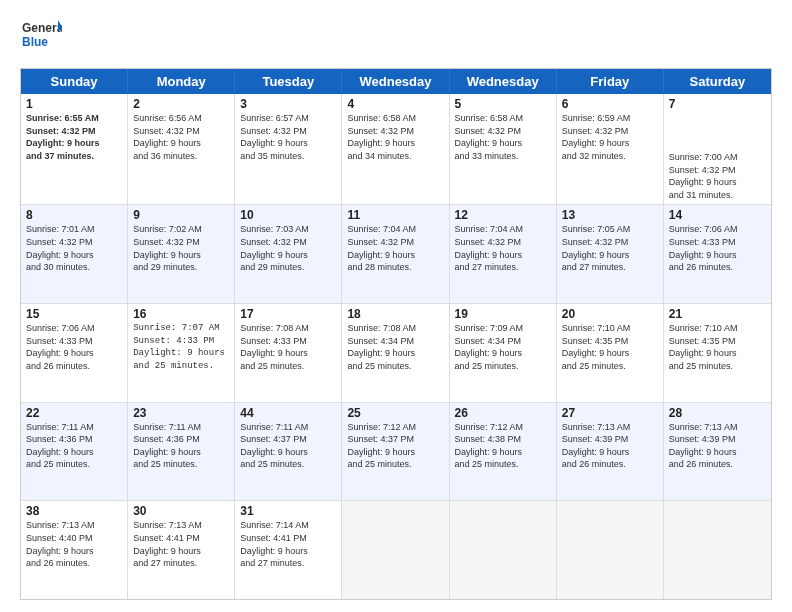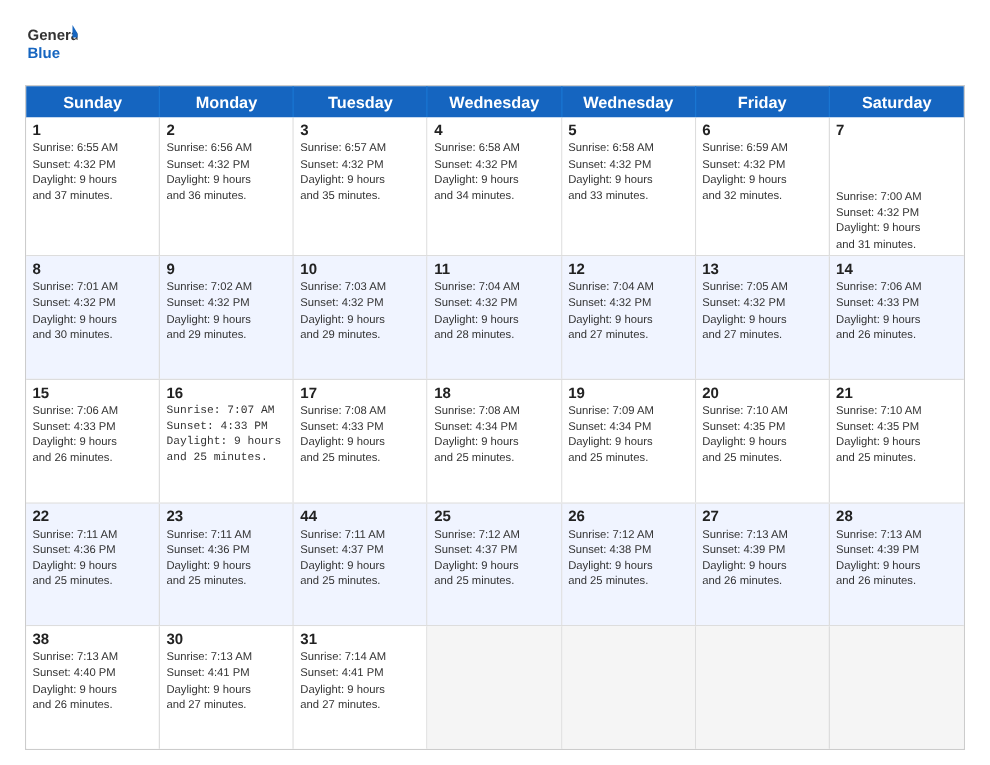--- a/index.html
+++ b/index.html
@@ -118,21 +118,21 @@
         <div class="cal-header-cell">Tuesday</div>
         <div class="cal-header-cell">Wednesday</div>
         <div class="cal-header-cell">Wednesday</div>
         <div class="cal-header-cell">Friday</div>
         <div class="cal-header-cell">Saturday</div>
       </div>
     <div class="cal-body" id="cal-body">
         <div class="cal-row">
           <div class="cal-cell">
             <span class="day-num">1</span>
-            <div class="day-info" style="white-space: pre-line;">Sunrise: 6:55 AM
+            <div class="day-info" style="white-space: pre-line; font-weight: bold;">Sunrise: 6:55 AM
 Sunset: 4:32 PM
 Daylight: 9 hours
 and 37 minutes.</div>
           </div>
           <div class="cal-cell">
             <span class="day-num">2</span>
             <div class="day-info" style="white-space: pre-line;">Sunrise: 6:56 AM
 Sunset: 4:32 PM
 Daylight: 9 hours
 and 36 minutes.</div>

